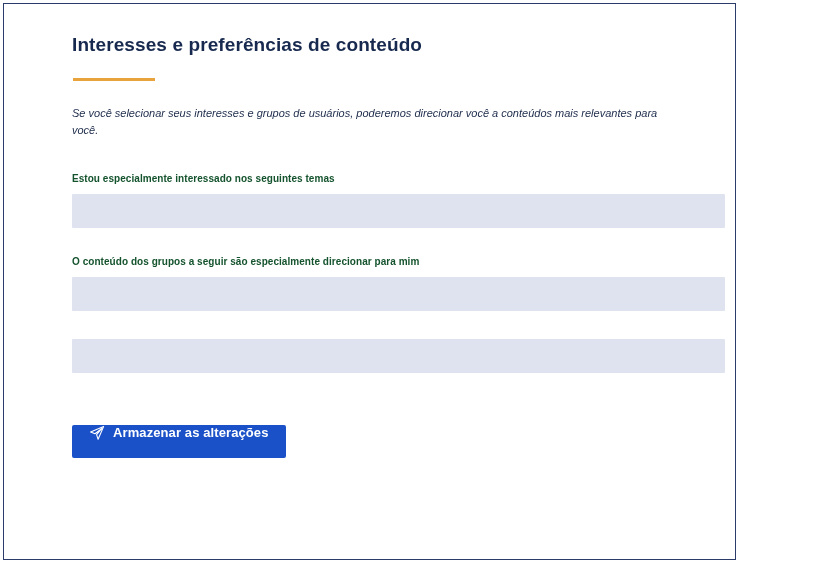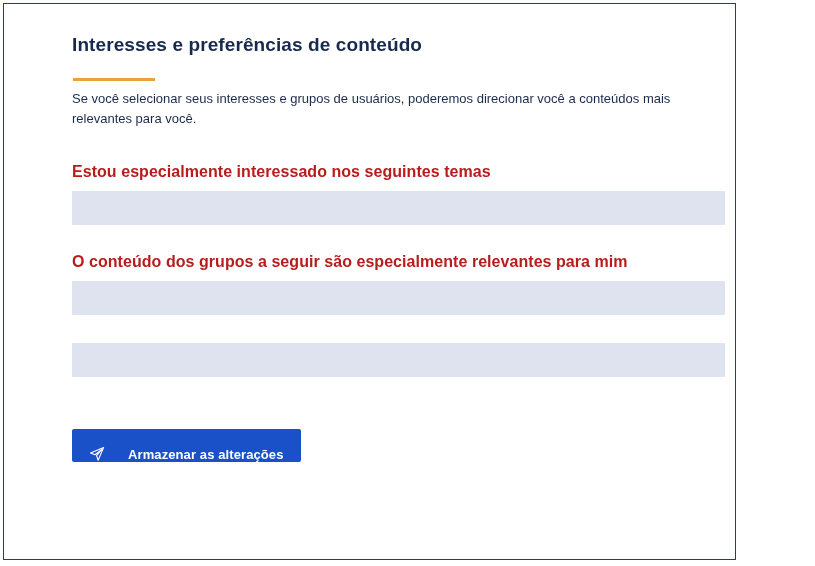--- a/index.html
+++ b/index.html
@@ -37,37 +37,38 @@
     margin: 6px 0 0 0;
     line-height: 1.2;
   }
   .title-rule {
     width: 82px;
     height: 3px;
     background: #e8a33d;
     margin: 21px 0 0 1px;
   }
   .intro {
-    font-size: 13px;
+    font-size: 11px;
     line-height: 1.55;
     color: #1c2b4a;
-    margin: 8px 0 0 0;
+    margin: 24px 0 0 0;
     max-width: 610px;
     font-weight: 400;
+    font-style: italic;
   }
   .field-group {
     margin-top: 28px;
   }
   .field-group.first {
     margin-top: 34px;
   }
   .field-label {
-    font-size: 16px;
+    font-size: 10px;
     font-weight: bold;
-    color: #b91c1c;
+    color: #14532d;
     margin: 0 0 10px 0;
     letter-spacing: 0.05px;
   }
   .field-box {
     height: 34px;
     background: #dfe3ef;
     border: none;
     border-radius: 1px;
     width: 653px;
     box-sizing: border-box;
@@ -78,22 +79,22 @@
     outline: none;
   }
   .field-box::placeholder {
     color: #8a93a8;
   }
   .actions {
     margin-top: 52px;
   }
   .save-button {
     display: inline-flex;
-    align-items: flex-end;
-    gap: 23px;
+    align-items: flex-start;
+    gap: 8px;
     background: #1a50c8;
     color: #ffffff;
     border: none;
     border-radius: 2px;
     padding: 0 17px;
     height: 33px;
     font-family: "Liberation Sans", sans-serif;
     font-size: 13px;
     font-weight: bold;
     cursor: pointer;
@@ -117,21 +118,21 @@
     <div class="title-rule"></div>
 
     <p class="intro">Se você selecionar seus interesses e grupos de usuários, poderemos direcionar você a conteúdos mais relevantes para você.</p>
 
     <div class="field-group first">
       <div class="field-label">Estou especialmente interessado nos seguintes temas</div>
       <input class="field-box" type="text" value="" placeholder="" style="">
     </div>
 
     <div class="field-group">
-      <div class="field-label">O conteúdo dos grupos a seguir são especialmente relevantes para mim</div>
+      <div class="field-label">O conteúdo dos grupos a seguir são especialmente direcionar para mim</div>
       <input class="field-box" type="text" value="" placeholder="" style="">
     </div>
 
     <div class="field-group">
       <input class="field-box" type="text" value="" placeholder="" style="">
     </div>
 
     <div class="actions">
       <button class="save-button">
         <span class="icon">

